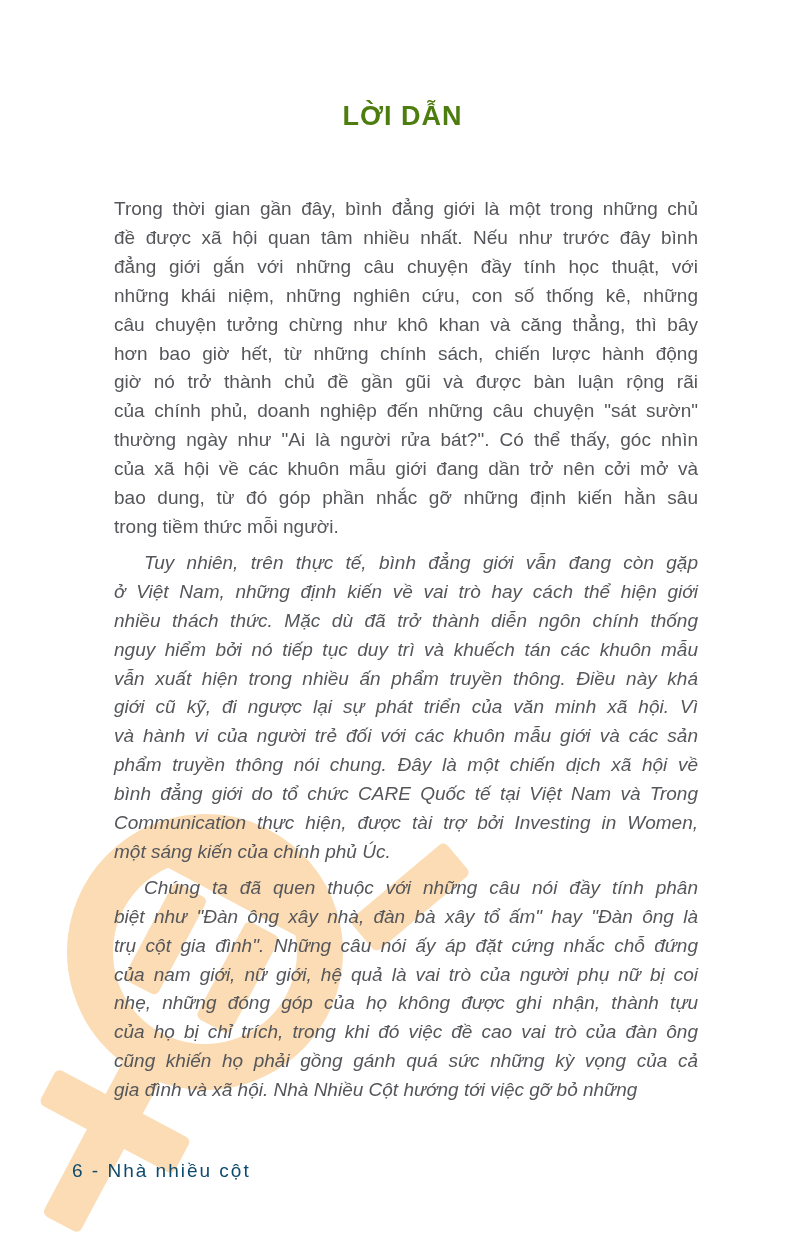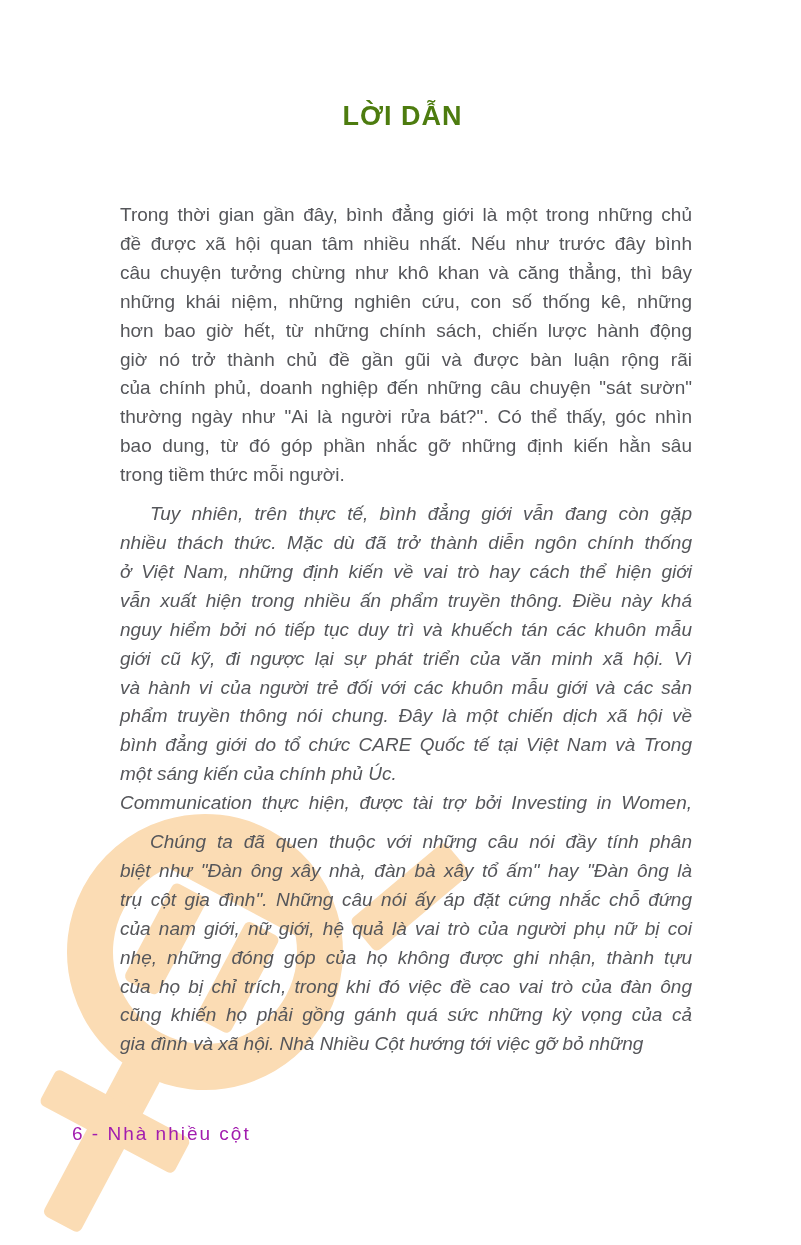--- a/index.html
+++ b/index.html
@@ -26,31 +26,31 @@
     color:#4d7c0f;
   }
   .content {
     position:absolute;
     left:110px; top:191px;
     width:592px;
     font-size:19px;
     line-height:28.9px;
     color:#55565A;
   }
-  .para { margin:10px; }
+  .para { margin:4px; }
   .para + .para { margin-top:7px;font-style:italic; }
   .line { text-align:justify; text-align-last:justify; }
   .line.last { text-align-last:left; }
   .para.indent .line.first { padding-left:30px; }
   .footer {
     position:absolute;
-    left:72px; top:1123px;
+    left:72px; top:1160px;
     font-size:19px;
     letter-spacing:2px;
-    color:#a21caf;
+    color:#0c4a6e;
   }
 </style>
 </head>
 <body>
 
 <div class="page">
 
   <svg class="watermark" viewBox="0 0 560 485" xmlns="http://www.w3.org/2000/svg" aria-hidden="true">
     <g fill="#FBDCB4" transform="translate(205,192) rotate(28)">
       <circle r="115" fill="none" stroke="#FBDCB4" stroke-width="46"></circle>
@@ -64,41 +64,43 @@
       <rect x="-62" y="-21" width="124" height="42" rx="6"></rect>
     </g>
   </svg>
 
   <div class="title">LỜI DẪN</div>
 
   <div class="content">
       <div class="para">
         <div class="line first">Trong thời gian gần đây, bình đẳng giới là một trong những chủ</div>
         <div class="line">đề được xã hội quan tâm nhiều nhất. Nếu như trước đây bình</div>
+        <div class="line">đẳng giới gắn với những câu chuyện đầy tính học thuật, với</div>
+        <div class="line">những khái niệm, những nghiên cứu, con số thống kê, những</div>
         <div class="line">câu chuyện tưởng chừng như khô khan và căng thẳng, thì bây</div>
-        <div class="line">những khái niệm, những nghiên cứu, con số thống kê, những</div>
         <div class="line">hơn bao giờ hết, từ những chính sách, chiến lược hành động</div>
         <div class="line">giờ nó trở thành chủ đề gần gũi và được bàn luận rộng rãi</div>
         <div class="line">của chính phủ, doanh nghiệp đến những câu chuyện "sát sườn"</div>
         <div class="line">thường ngày như "Ai là người rửa bát?". Có thể thấy, góc nhìn</div>
+        <div class="line">của xã hội về các khuôn mẫu giới đang dần trở nên cởi mở và</div>
         <div class="line">bao dung, từ đó góp phần nhắc gỡ những định kiến hằn sâu</div>
         <div class="line last">trong tiềm thức mỗi người.</div>
       </div>
       <div class="para indent">
         <div class="line first">Tuy nhiên, trên thực tế, bình đẳng giới vẫn đang còn gặp</div>
+        <div class="line">ở Việt Nam, những định kiến về vai trò hay cách thể hiện giới</div>
         <div class="line">nhiều thách thức. Mặc dù đã trở thành diễn ngôn chính thống</div>
-        <div class="line">ở Việt Nam, những định kiến về vai trò hay cách thể hiện giới</div>
+        <div class="line">nguy hiểm bởi nó tiếp tục duy trì và khuếch tán các khuôn mẫu</div>
         <div class="line">vẫn xuất hiện trong nhiều ấn phẩm truyền thông. Điều này khá</div>
-        <div class="line">nguy hiểm bởi nó tiếp tục duy trì và khuếch tán các khuôn mẫu</div>
         <div class="line">giới cũ kỹ, đi ngược lại sự phát triển của văn minh xã hội. Vì</div>
         <div class="line">và hành vi của người trẻ đối với các khuôn mẫu giới và các sản</div>
         <div class="line">phẩm truyền thông nói chung. Đây là một chiến dịch xã hội về</div>
         <div class="line">bình đẳng giới do tổ chức CARE Quốc tế tại Việt Nam và Trong</div>
+        <div class="line">Communication thực hiện, được tài trợ bởi Investing in Women,</div>
         <div class="line last">một sáng kiến của chính phủ Úc.</div>
-        <div class="line">Communication thực hiện, được tài trợ bởi Investing in Women,</div>
       </div>
       <div class="para indent">
         <div class="line first">Chúng ta đã quen thuộc với những câu nói đầy tính phân</div>
         <div class="line">biệt như "Đàn ông xây nhà, đàn bà xây tổ ấm" hay "Đàn ông là</div>
         <div class="line">trụ cột gia đình". Những câu nói ấy áp đặt cứng nhắc chỗ đứng</div>
         <div class="line">của nam giới, nữ giới, hệ quả là vai trò của người phụ nữ bị coi</div>
         <div class="line">nhẹ, những đóng góp của họ không được ghi nhận, thành tựu</div>
         <div class="line">của họ bị chỉ trích, trong khi đó việc đề cao vai trò của đàn ông</div>
         <div class="line">cũng khiến họ phải gồng gánh quá sức những kỳ vọng của cả</div>
         <div class="line last">gia đình và xã hội. Nhà Nhiều Cột hướng tới việc gỡ bỏ những</div>

